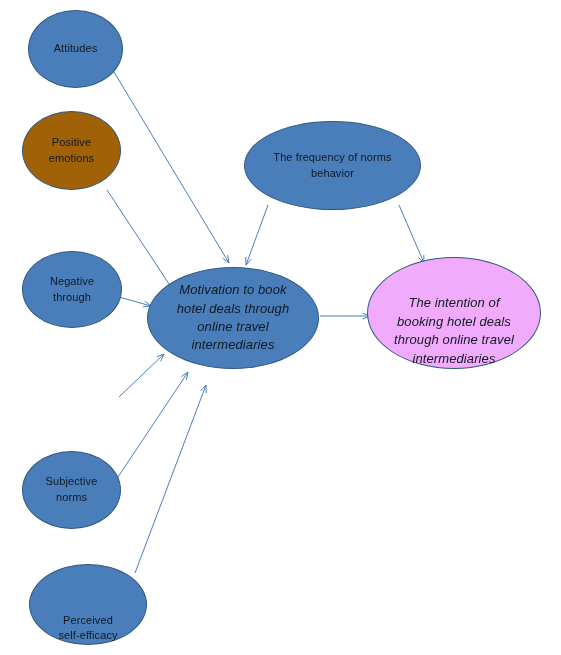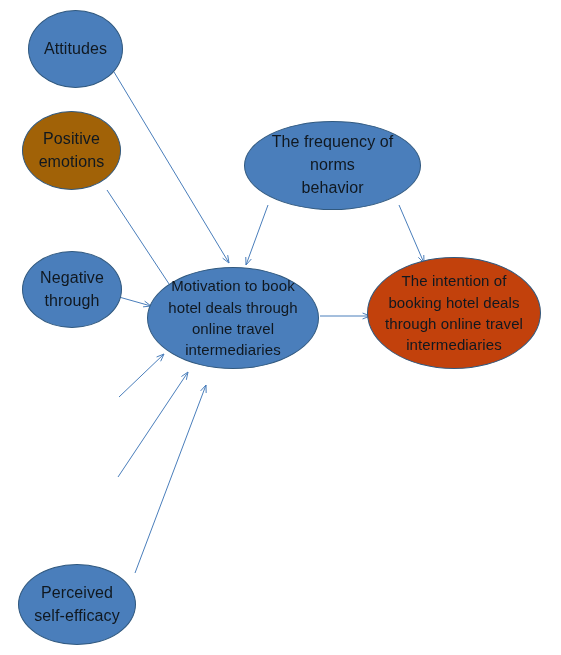--- a/index.html
+++ b/index.html
@@ -30,27 +30,28 @@
     box-sizing: border-box;
     border-radius: 50%;
     background: #4a7ebb;
     border: 1px solid #31597f;
     z-index: 2;
   }
   .node-label {
     color: #101820;
     text-align: center;
     line-height: 1.42;
-    font-size: 16px;
+    font-size: 11px;
     padding: 0 6px;
     white-space: pre-line;
     letter-spacing: 0.1px;
   }
   .node-label.big {
-    font-size: 15px;
+    font-size: 13px;
+    font-style: italic;
   }
 </style>
 </head>
 <body>
 
 <div id="canvas">
 
   <svg id="edges" viewBox="0 0 561 655" width="561" height="655" xmlns="http://www.w3.org/2000/svg">
       <g>
         <line x1="114" y1="72" x2="229" y2="263" stroke="#4a7ebb" stroke-width="1"></line>
@@ -98,38 +99,42 @@
     <span class="node-label">Positive
 emotions</span>
   </div>
 
   <div class="node" style="left: 22px; top: 251px; width: 100px; height: 77px; background: rgb(74, 126, 187); border-color: rgb(49, 89, 127);">
     <span class="node-label">Negative
 through</span>
   </div>
 
 
+  <div class="node" style="left: 22px; top: 451px; width: 99px; height: 78px; background: rgb(74, 126, 187); border-color: rgb(49, 89, 127);">
+    <span class="node-label">Subjective
+norms</span>
+  </div>
 
-  <div class="node" style="left: 18px; top: 564px; width: 118px; height: 81px; background: rgb(74, 126, 187); border-color: rgb(49, 89, 127);">
+  <div class="node" style="left: 29px; top: 564px; width: 118px; height: 81px; background: rgb(74, 126, 187); border-color: rgb(49, 89, 127); align-items: flex-end;">
     <span class="node-label">Perceived
 self-efficacy</span>
   </div>
 
   <div class="node" style="left: 244px; top: 121px; width: 177px; height: 89px; background: rgb(74, 126, 187); border-color: rgb(49, 89, 127);">
     <span class="node-label">The frequency of norms
 behavior</span>
   </div>
 
   <div class="node" style="left: 147px; top: 267px; width: 172px; height: 102px; background: rgb(74, 126, 187); border-color: rgb(49, 89, 127);">
     <span class="node-label big">Motivation to book
 hotel deals through
 online travel
 intermediaries</span>
   </div>
 
-  <div class="node" style="left: 367px; top: 257px; width: 174px; height: 112px; background: #c2410c; border-color: rgb(49, 89, 127);">
+  <div class="node" style="left: 367px; top: 257px; width: 174px; height: 112px; background: #f0abfc; border-color: rgb(49, 89, 127); align-items: flex-end;">
     <span class="node-label big">The intention of
 booking hotel deals
 through online travel
 intermediaries</span>
   </div>
 
 </div>
 
 </body></html>

